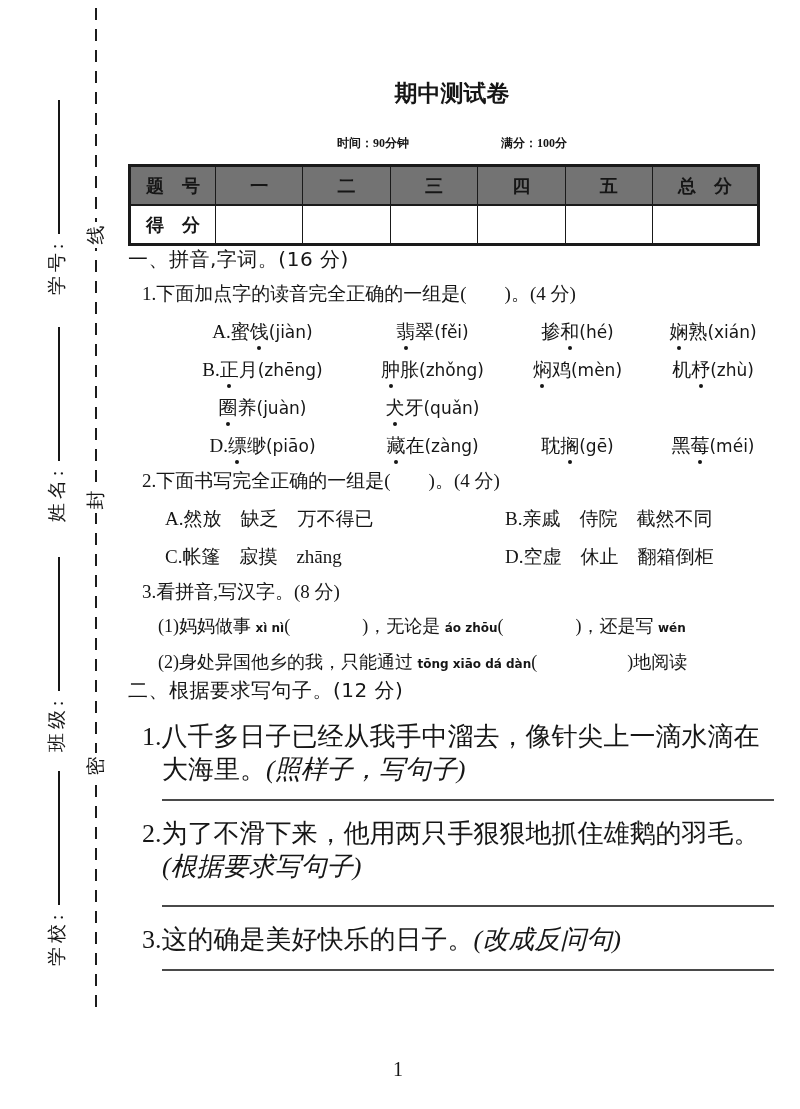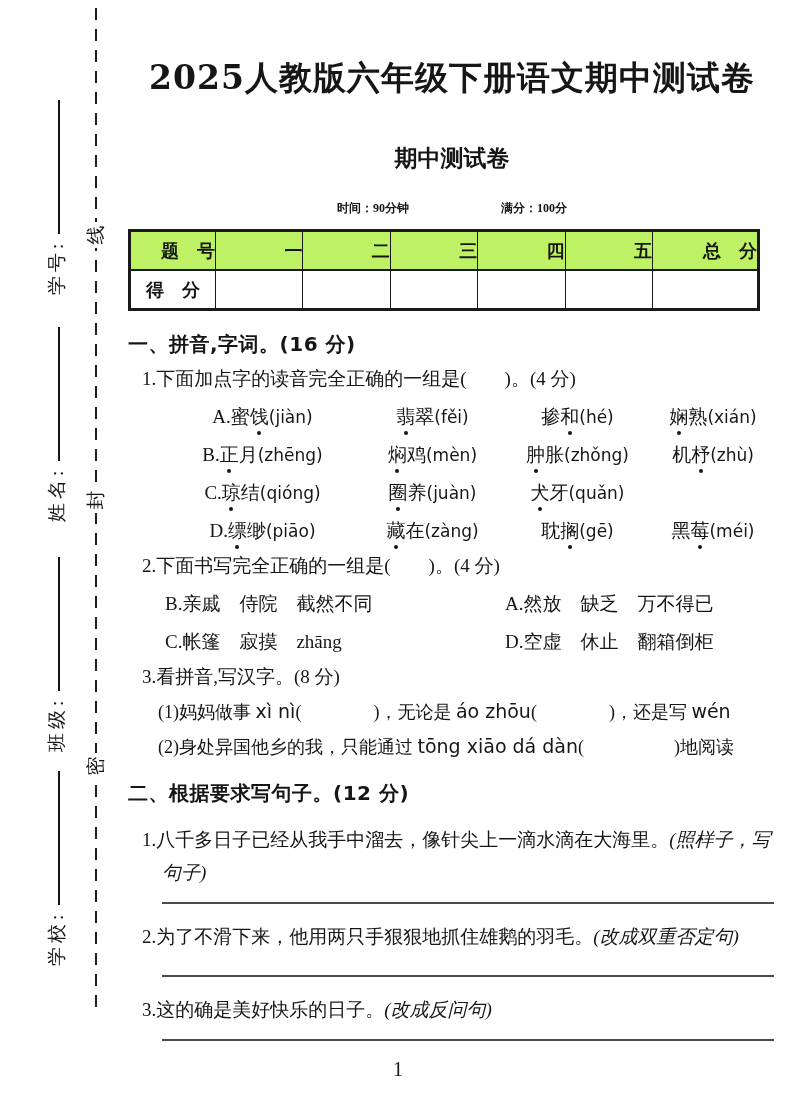--- a/index.html
+++ b/index.html
@@ -23,40 +23,40 @@
     font-family:"DejaVu Serif","Liberation Serif",serif;letter-spacing:1px;}
   .subtitle{margin-top:42px;text-align:center;font-size:23px;font-weight:bold;
     font-family:"DejaVu Sans","Liberation Sans",sans-serif;}
   .meta{margin-top:26px;display:flex;justify-content:center;gap:92px;
     font-size:12px;font-weight:bold;}
 
   table.score{border-collapse:collapse;width:632px;margin-top:12px;
     border:3px solid #1a1a1a;font-family:"DejaVu Sans","Liberation Sans",sans-serif;
     font-weight:bold;font-size:18px;table-layout:fixed;}
   table.score td{border:1.5px solid #1a1a1a;height:37px;text-align:center;padding:0;}
-  table.score tr.hd td{background:#bef264;border-bottom-width:2.5px;text-align:right;}
+  table.score tr.hd td{background:#737373;border-bottom-width:2.5px;}
   td.c0{width:84px;} td.c6{width:104px;}
 
-  .sech{margin-top:20px;font-family:"DejaVu Sans","Liberation Sans",sans-serif;
-    font-weight:700;font-size:20px;letter-spacing:0.5px;}
+  .sech{margin-top:0;font-family:"DejaVu Sans","Liberation Sans",sans-serif;
+    font-weight:400;font-size:20px;letter-spacing:0.5px;}
   .qline{margin:8px 0 0 14px;font-size:19px;line-height:26px;}
   .optrow4{display:grid;grid-template-columns:195px 145px 145px auto;
     margin:12px 0 9px 37px;font-size:19px;line-height:26px;text-align:center;}
   .optrow2{display:grid;grid-template-columns:340px auto;
     margin:12px 0 9px 37px;font-size:19px;line-height:26px;}
   .dotted{position:relative;}
   .dotted::after{content:"";position:absolute;left:50%;transform:translateX(-50%);
     bottom:-8px;width:4px;height:4px;border-radius:50%;background:#161616;}
   .py{font-family:"DejaVu Sans","Liberation Sans",sans-serif;font-size:17px;}
   .sub{font-size:18px;line-height:26px;}
-  .sub .py{font-size:19px;}
+  .sub .py{font-size:12px;font-weight:bold;}
   .ind1{margin:8px 0 0 30px;} .ind2{margin:8px 0 0 57px;}
   .kai{font-style:italic;}
   .q2para{margin:16px 0 0 0;padding-left:34px;text-indent:-20px;
-    font-size:19px;line-height:33px;}
+    font-size:26px;line-height:33px;}
   .blankline{margin-left:34px;width:612px;border-bottom:2px solid #4a4a4a;}
   .bl1{height:13px;} .bl2{height:22px;} .bl3{height:13px;}
   .pagenum{position:absolute;left:378px;top:1058px;width:40px;text-align:center;
     font-size:20px;}
 </style>
 </head>
 <body>
 
 <div class="page">
 
@@ -65,21 +65,20 @@
   <div class="sealchar" style="top:487px">封</div>
   <div class="sealchar" style="top:753px">密</div>
 
   <div class="vfield" style="top:295px"><span>学号:</span><span class="vline"></span></div>
   <div class="vfield" style="top:522px"><span>姓名:</span><span class="vline"></span></div>
   <div class="vfield" style="top:752px"><span>班级:</span><span class="vline"></span></div>
   <div class="vfield" style="top:966px"><span>学校:</span><span class="vline"></span></div>
 
   <div class="content">
 
-    <div class="title">2025人教版六年级下册语文期中测试卷</div>
     <div class="subtitle">期中测试卷</div>
     <div class="meta">
       <span>时间：90分钟</span>
       <span>满分：100分</span>
     </div>
 
     <table class="score">
       <tbody>
           <tr class="hd">
         <td class="c0">题　号</td>
@@ -108,61 +107,60 @@
 
     <div class="optrow4">
       <span><span>A.</span><span>蜜</span><span class="dotted">饯</span><span></span><span class="py">(jiàn)</span></span>
       <span><span></span><span class="dotted">翡</span><span>翠</span><span class="py">(fěi)</span></span>
       <span><span>掺</span><span class="dotted">和</span><span></span><span class="py">(hé)</span></span>
       <span><span></span><span class="dotted">娴</span><span>熟</span><span class="py">(xián)</span></span>
     </div>
 
     <div class="optrow4">
       <span><span>B.</span><span></span><span class="dotted">正</span><span>月</span><span class="py">(zhēng)</span></span>
+      <span><span></span><span class="dotted">肿</span><span>胀</span><span class="py">(zhǒng)</span></span>
       <span><span></span><span class="dotted">焖</span><span>鸡</span><span class="py">(mèn)</span></span>
-      <span><span></span><span class="dotted">肿</span><span>胀</span><span class="py">(zhǒng)</span></span>
       <span><span>机</span><span class="dotted">杼</span><span></span><span class="py">(zhù)</span></span>
     </div>
 
     <div class="optrow4">
-      <span><span>C.</span><span></span><span class="dotted">琼</span><span>结</span><span class="py">(qióng)</span></span>
       <span><span></span><span class="dotted">圈</span><span>养</span><span class="py">(juàn)</span></span>
       <span><span></span><span class="dotted">犬</span><span>牙</span><span class="py">(quǎn)</span></span>
     </div>
 
     <div class="optrow4">
       <span><span>D.</span><span></span><span class="dotted">缥</span><span>缈</span><span class="py">(piāo)</span></span>
       <span><span></span><span class="dotted">藏</span><span>在</span><span class="py">(zàng)</span></span>
       <span><span>耽</span><span class="dotted">搁</span><span></span><span class="py">(gē)</span></span>
       <span><span>黑</span><span class="dotted">莓</span><span></span><span class="py">(méi)</span></span>
     </div>
 
     <div class="qline"><span>2.下面书写完全正确的一组是(　　)。(4 分)</span></div>
 
     <div class="optrow2">
+      <span><span>A.</span><span>然放　缺乏　万不得已</span></span>
       <span><span>B.</span><span>亲戚　侍院　截然不同</span></span>
-      <span><span>A.</span><span>然放　缺乏　万不得已</span></span>
     </div>
     <div class="optrow2">
       <span><span>C.</span><span>帐篷　寂摸　zhāng</span></span>
       <span><span>D.</span><span>空虚　休止　翻箱倒柜</span></span>
     </div>
 
     <div class="qline"><span>3.看拼音,写汉字。(8 分)</span></div>
 
     <div class="sub ind1"><span>(1)妈妈做事 </span><span class="py">xì nì</span><span>(　　　　)，无论是 </span><span class="py">áo zhōu</span><span>(　　　　)，还是写 </span><span class="py">wén</span></div>
 
     <div class="sub ind1"><span>(2)身处异国他乡的我，只能通过 </span><span class="py">tōng xiāo dá dàn</span><span>(　　　　　)地阅读</span></div>
 
     <div class="sech">二、根据要求写句子。(12 分)</div>
 
     <div class="q2para"><span>1.八千多日子已经从我手中溜去，像针尖上一滴水滴在大海里。</span><span class="kai">(照样子，写句子)</span></div>
     <div class="blankline bl1"></div>
 
-    <div class="q2para"><span>2.为了不滑下来，他用两只手狠狠地抓住雄鹅的羽毛。</span><span class="kai">(改成双重否定句)</span></div>
+    <div class="q2para"><span>2.为了不滑下来，他用两只手狠狠地抓住雄鹅的羽毛。</span><span class="kai">(根据要求写句子)</span></div>
     <div class="blankline bl2"></div>
 
     <div class="q2para"><span>3.这的确是美好快乐的日子。</span><span class="kai">(改成反问句)</span></div>
     <div class="blankline bl3"></div>
 
   </div>
 
   <div class="pagenum">1</div>
 </div>
 

